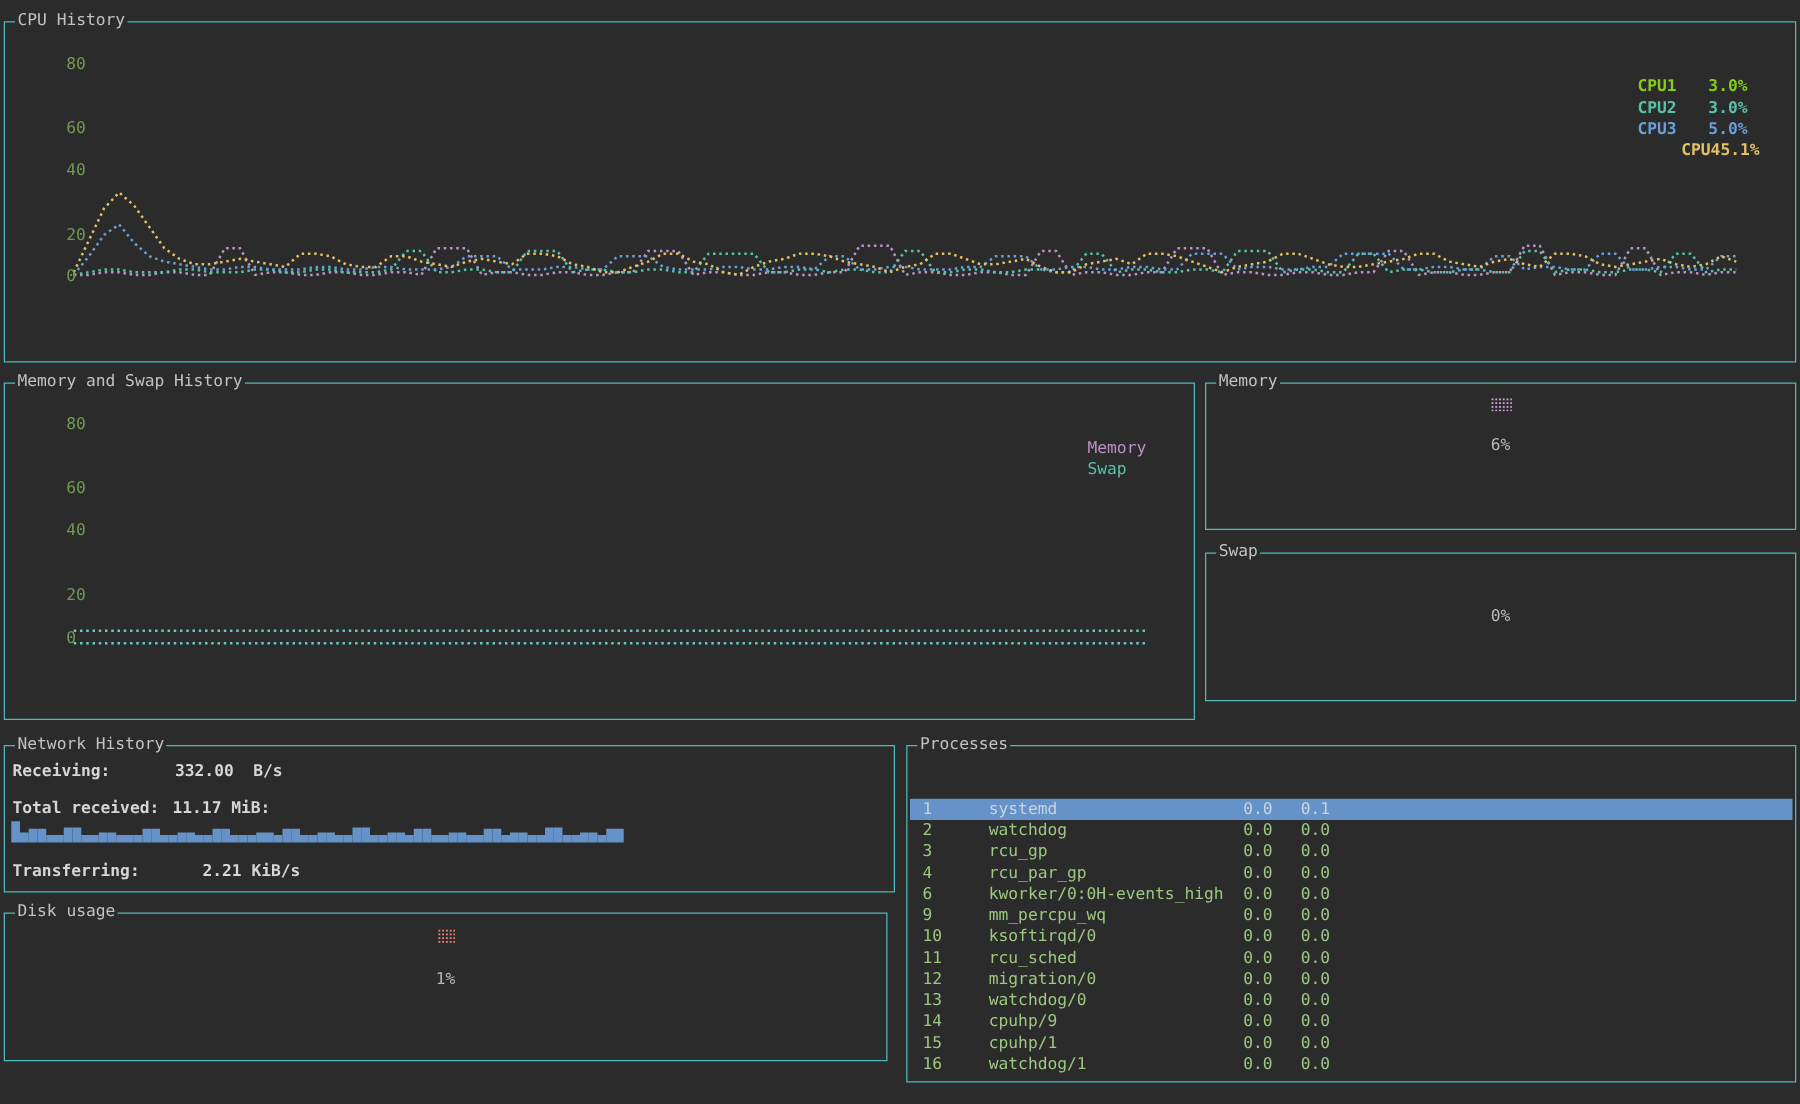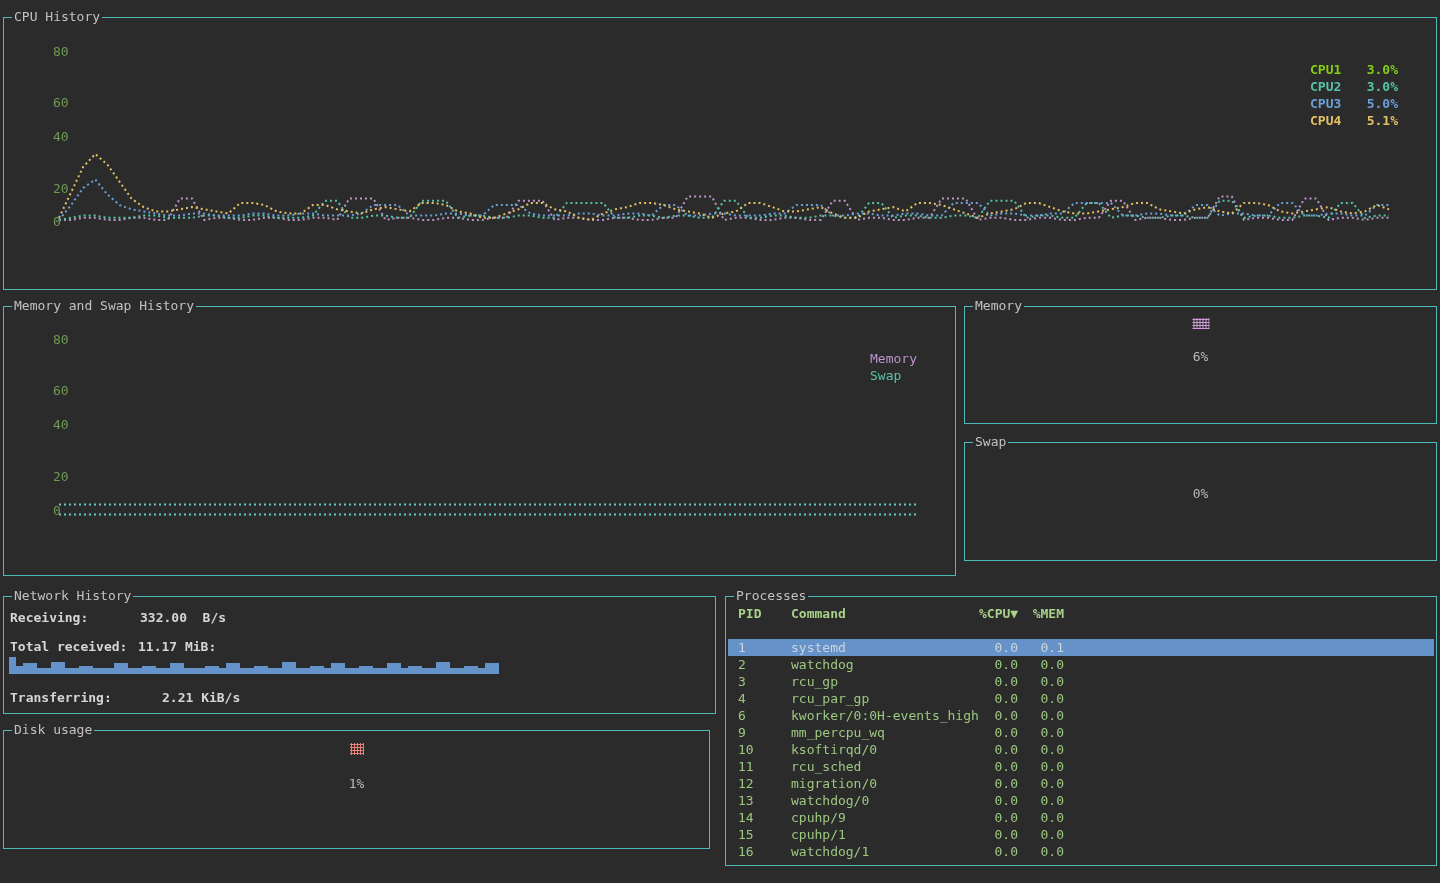--- a/index.html
+++ b/index.html
@@ -83,21 +83,21 @@
         <span>3.0%</span>
       </div>
       <div class="lrow" style="color: rgb(86, 194, 168);">
         <span>CPU2</span>
         <span>3.0%</span>
       </div>
       <div class="lrow" style="color: rgb(106, 159, 216);">
         <span>CPU3</span>
         <span>5.0%</span>
       </div>
-      <div class="lrow" style="color: rgb(226, 193, 101);">
+      <div class="lrow" style="color: rgb(226, 193, 101); margin-left: 35px;">
         <span>CPU4</span>
         <span>5.1%</span>
       </div>
     </div>
 <span class="tick" style="top: 26px;">80</span>
     <span class="tick" style="top: 77px;">60</span>
     <span class="tick" style="top: 111px;">40</span>
     <span class="tick" style="top: 163px;">20</span>
     <span class="tick" style="top: 196px;">0</span>
   </div>
@@ -219,26 +219,20 @@
 </div>
 
 <div class="panel" id="disk-panel">
   <span class="panel-title">Disk usage</span>
   <div class="gauge-dots" id="disk-dots" style="top: 12px; width: 14px; height: 12px; --dotc: #ed7f79;"></div>
   <div class="gauge-label" style="top:45px;">1%</div>
 </div>
 
 <div class="panel" id="processes-panel">
   <span class="panel-title">Processes</span>
-  <div id="proc-header">
-    <span class="c1">PID</span>
-    <span class="c2">Command</span>
-    <span class="c3">%CPU▼</span>
-    <span class="c4">%MEM</span>
-  </div>
   <div id="proc-rows">
       <div class="proc-row selected"><span class="c1">1</span><span class="c2">systemd</span><span class="c3">0.0</span><span class="c4">0.1</span></div>
       <div class="proc-row"><span class="c1">2</span><span class="c2">watchdog</span><span class="c3">0.0</span><span class="c4">0.0</span></div>
       <div class="proc-row"><span class="c1">3</span><span class="c2">rcu_gp</span><span class="c3">0.0</span><span class="c4">0.0</span></div>
       <div class="proc-row"><span class="c1">4</span><span class="c2">rcu_par_gp</span><span class="c3">0.0</span><span class="c4">0.0</span></div>
       <div class="proc-row"><span class="c1">6</span><span class="c2">kworker/0:0H-events_high</span><span class="c3">0.0</span><span class="c4">0.0</span></div>
       <div class="proc-row"><span class="c1">9</span><span class="c2">mm_percpu_wq</span><span class="c3">0.0</span><span class="c4">0.0</span></div>
       <div class="proc-row"><span class="c1">10</span><span class="c2">ksoftirqd/0</span><span class="c3">0.0</span><span class="c4">0.0</span></div>
       <div class="proc-row"><span class="c1">11</span><span class="c2">rcu_sched</span><span class="c3">0.0</span><span class="c4">0.0</span></div>
       <div class="proc-row"><span class="c1">12</span><span class="c2">migration/0</span><span class="c3">0.0</span><span class="c4">0.0</span></div>

